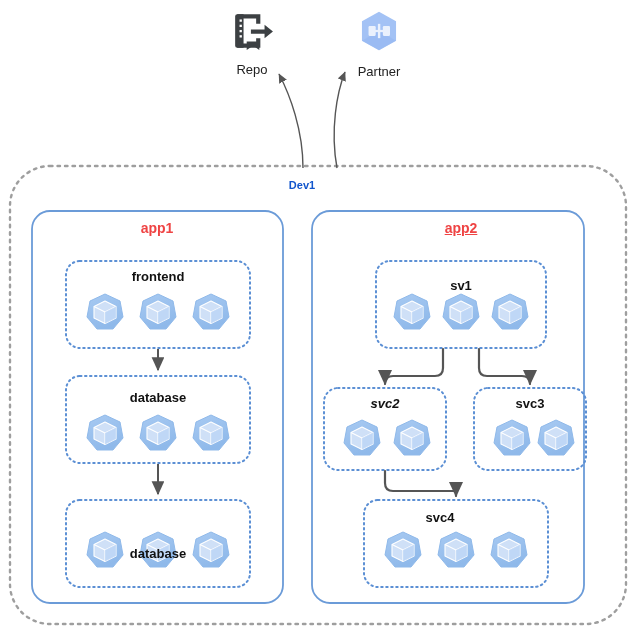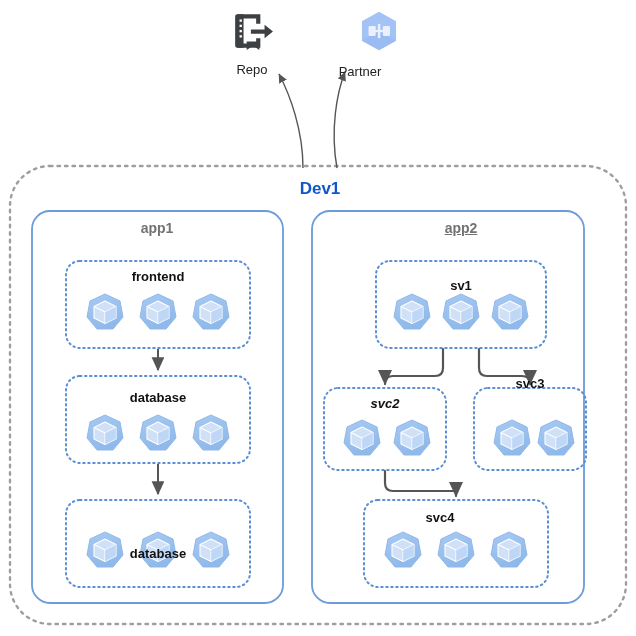--- a/index.html
+++ b/index.html
@@ -1,22 +1,22 @@
 <!DOCTYPE html>
 <html><head>
 <meta charset="utf-8">
 <style>
   html,body{margin:0;padding:0;background:#ffffff;}
   body{width:636px;height:636px;font-family:"Liberation Sans",sans-serif;overflow:hidden;}
   #stage{position:relative;width:504px;height:636px;}
   svg.layer{position:absolute;left:0;top:0;width:636px;height:636px;}
   .lbl{position:absolute;font-family:"Liberation Sans",sans-serif;white-space:nowrap;}
   .node-lbl{font-size:13px;color:#222222;text-align:center;}
-  .cluster-lbl{font-size:17px;font-weight:bold;color:#1155cc;text-align:center;margin-left:18px;}
-  .app-lbl{font-size:14px;font-weight:bold;color:#737373;text-align:center;}
+  .cluster-lbl{font-size:11px;font-weight:bold;color:#1155cc;text-align:center;}
+  .app-lbl{font-size:14px;font-weight:bold;color:#ef4444;text-align:center;}
   .grp-lbl{font-size:13px;font-weight:bold;color:#111111;text-align:left;}
   .ctr{transform:translateX(-50%);}
 </style>
 </head>
 <body>
 
 <div id="stage">
 
   <svg class="layer" viewBox="0 0 636 636">
     <defs>
@@ -114,29 +114,29 @@
     <path d="M385,471 L385,483 Q385,491 393,491 L456,491 L456,496" fill="none" stroke="#555555" stroke-width="2.2" stroke-linecap="round" marker-end="url(#ah)"></path>
 
     <path d="M303,168 C303,130 290,95 279,74" fill="none" stroke="#555555" stroke-width="1.4" marker-end="url(#ahthin)"></path>
     <path d="M337,168 C330,130 337,92 345,72" fill="none" stroke="#555555" stroke-width="1.4" marker-end="url(#ahthin)"></path>
 
     <use href="#repoicon" x="232" y="10" width="42" height="42"></use>
     <use href="#partnericon" x="357" y="9" width="44" height="44"></use>
   </svg>
 
   <div class="lbl node-lbl ctr" style="left:252px;top:62px;">Repo</div>
-  <div class="lbl node-lbl ctr" style="left:360px;top:64px;">Partner</div>
+  <div class="lbl node-lbl ctr" style="left:379px;top:64px;">Partner</div>
 
   <div class="lbl cluster-lbl ctr" style="left:302px;top:179px;">Dev1</div>
 
   <div class="lbl app-lbl ctr" style="left:157px;top:220px;">app1</div>
   <div class="lbl app-lbl ctr" style="left:461px;top:220px;text-decoration:underline;">app2</div>
 
   <div class="lbl grp-lbl ctr" style="left:158px;top:269px;">frontend</div>
   <div class="lbl grp-lbl ctr" style="left:158px;top:390px;">database</div>
   <div class="lbl grp-lbl ctr" style="left:158px;top:510px;margin-top:36px;">database</div>
 
   <div class="lbl grp-lbl ctr" style="left:461px;top:270px;margin-top:8px;">sv1</div>
   <div class="lbl grp-lbl ctr" style="left:385px;top:396px;font-style:italic;">svc2</div>
-  <div class="lbl grp-lbl ctr" style="left:530px;top:376px;">svc3</div>
+  <div class="lbl grp-lbl ctr" style="left:530px;top:396px;">svc3</div>
   <div class="lbl grp-lbl ctr" style="left:440px;top:510px;">svc4</div>
 
 </div>
 
 </body></html>

